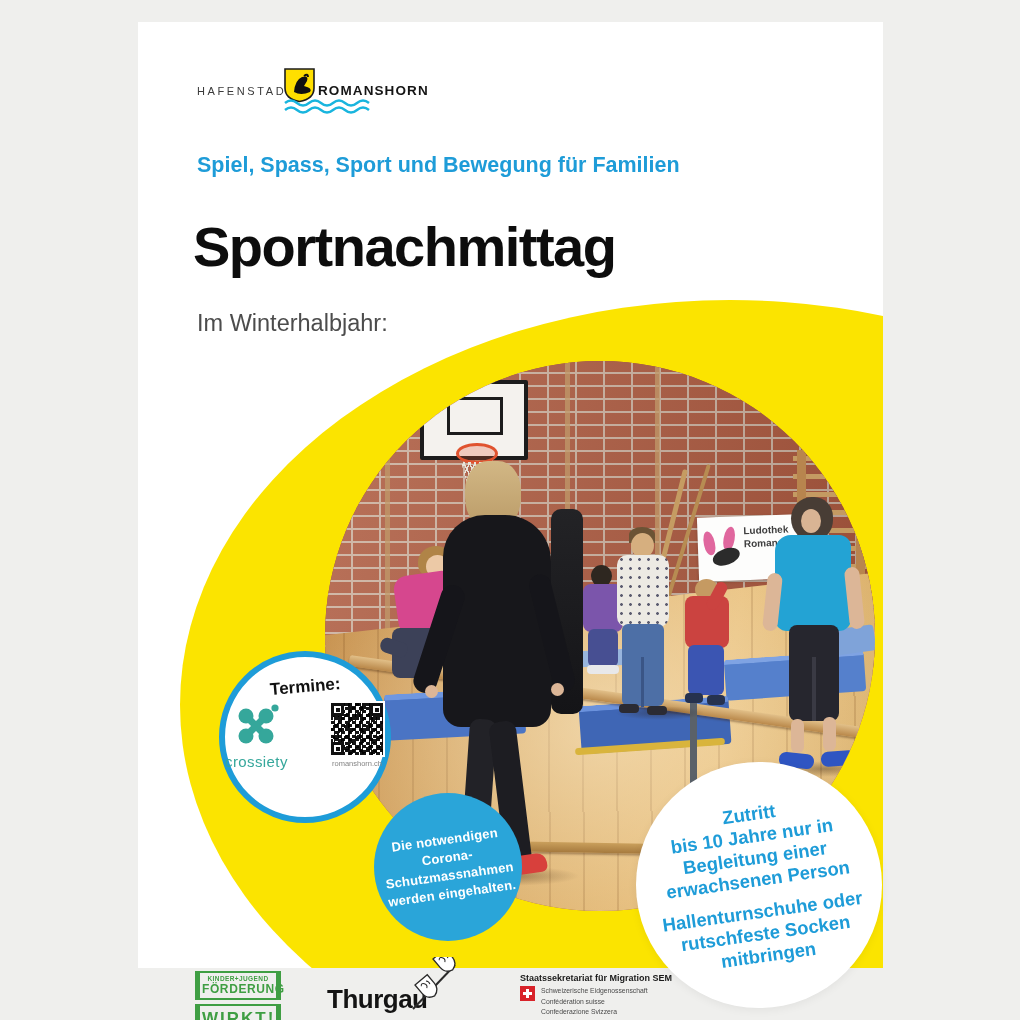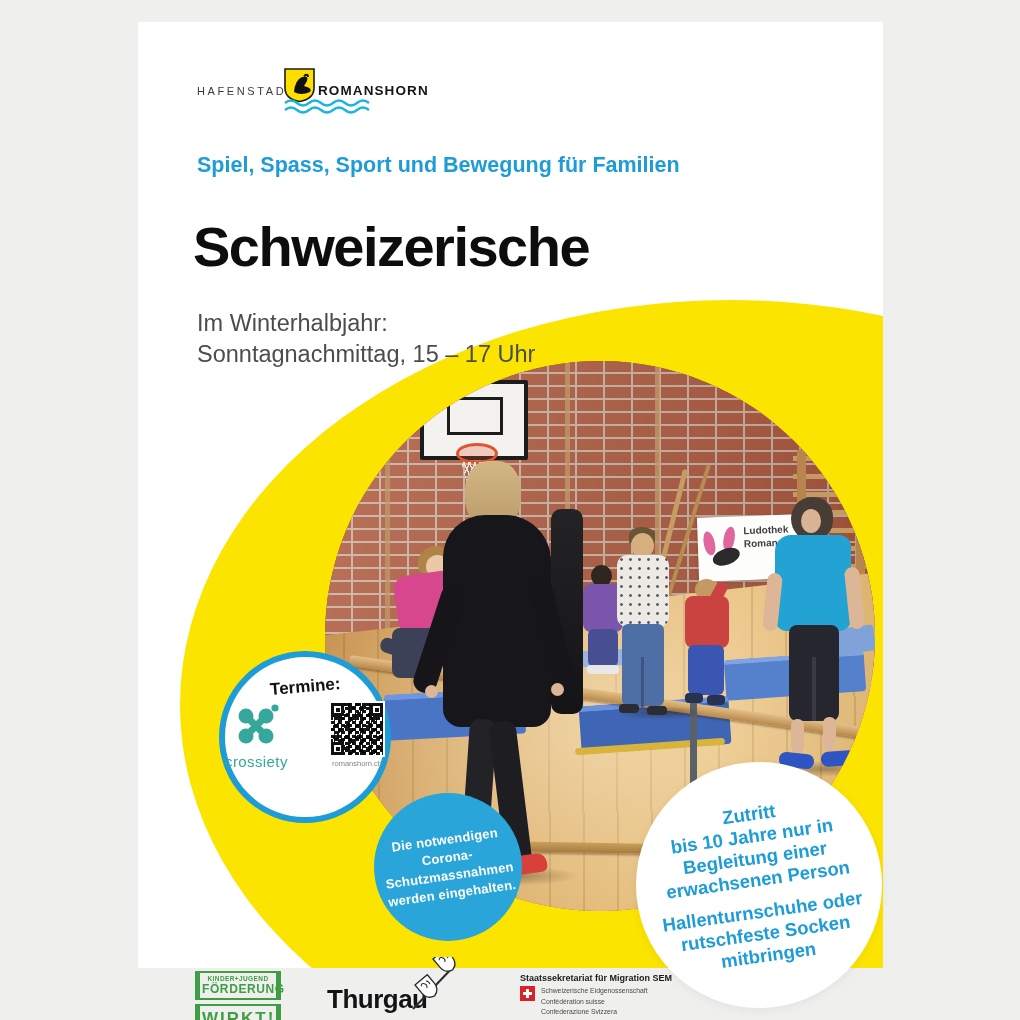--- a/index.html
+++ b/index.html
@@ -260,25 +260,25 @@
     <svg class="brand-waves" width="94" height="15" viewBox="0 0 94 15">
       <path d="M2 4 q6 -5 12 0 t12 0 t12 0 t12 0 t12 0 t12 0 t12 0" stroke="#19b5de" stroke-width="2.4" fill="none"></path>
       <path d="M2 11 q6 -5 12 0 t12 0 t12 0 t12 0 t12 0 t12 0 t12 0" stroke="#19b5de" stroke-width="2.4" fill="none"></path>
     </svg>
   </div>
 
   <div class="subtitle">
     <span>Spiel, Spass, Sport und Bewegung für Familien</span><br>
   </div>
 
-  <div class="title">Schweizerische</div>
+  <div class="title">Sportnachmittag</div>
 
   <div class="info">
     <span>Im Winterhalbjahr:</span><br>
-    <span>Sonntagnachmittag, 15 – 17 Uhr</span><br>
+    <br>
   </div>
 
   <div class="termine">
     <span class="termine-label">Termine:</span>
     <div class="termine-row">
       <div>
         <svg width="54" height="50" viewBox="0 0 54 50">
           <g stroke="#35a79b" stroke-width="7" stroke-linecap="round">
             <line x1="17" y1="15" x2="37" y2="35"></line>
             <line x1="37" y1="15" x2="17" y2="35"></line>

